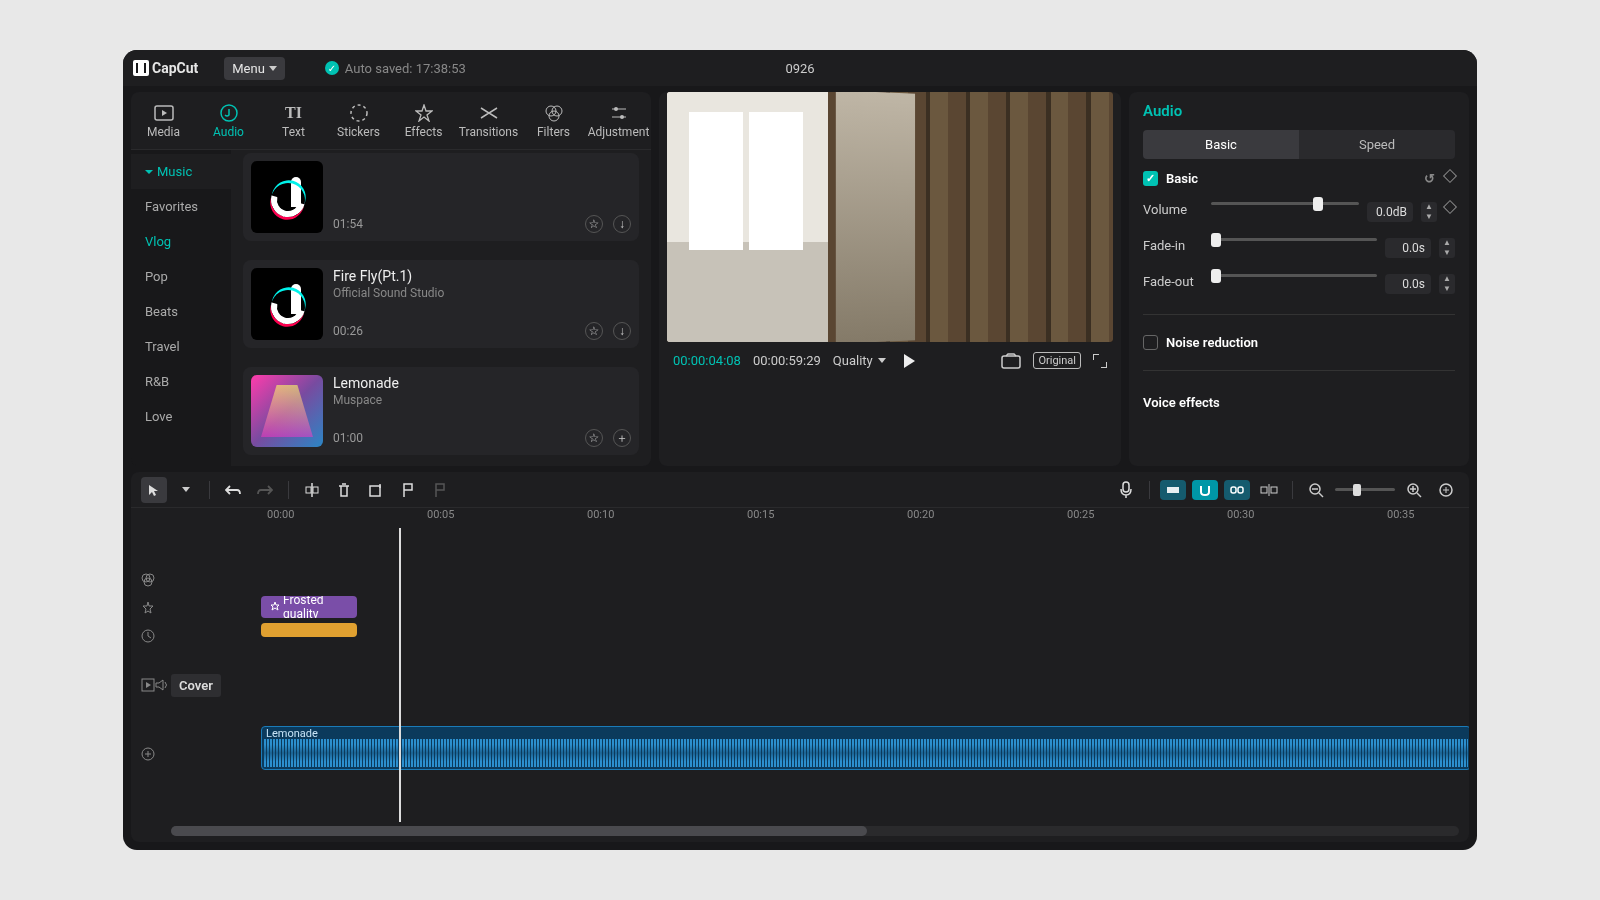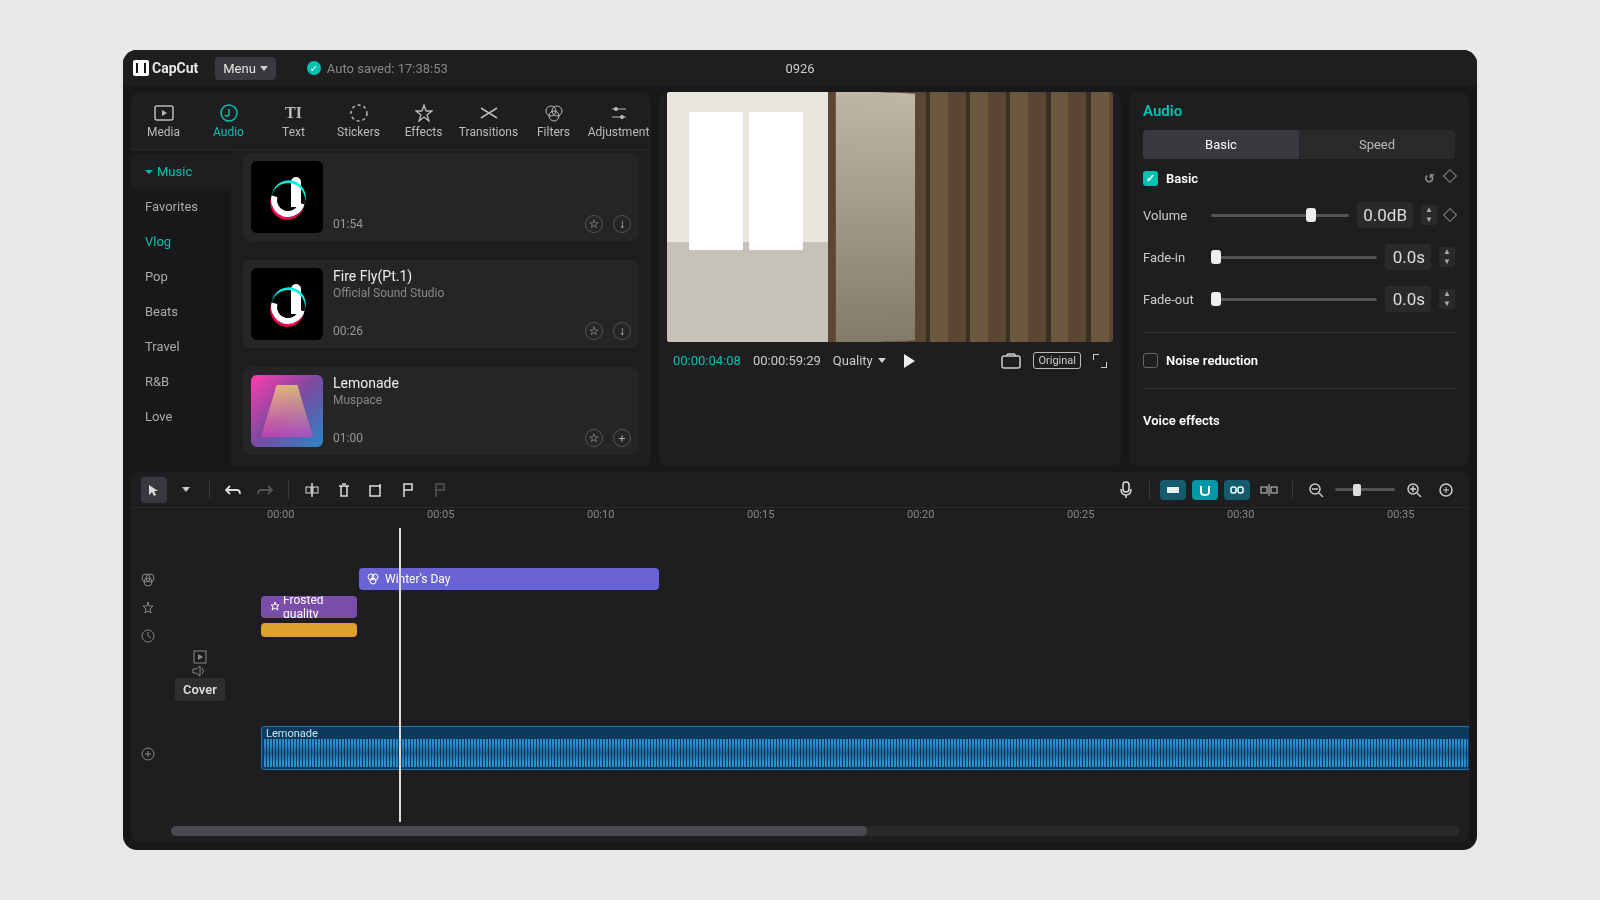--- a/index.html
+++ b/index.html
@@ -1,20 +1,20 @@
 <!DOCTYPE html>
 <html><head>
 <meta charset="utf-8">
 <style>
   * { box-sizing: border-box; margin: 0; padding: 0; font-family: -apple-system, BlinkMacSystemFont, "Segoe UI", Roboto, sans-serif; }
   body { background: #e8e8e8; width: 1600px; height: 900px; display: flex; align-items: center; justify-content: center; }
   .app-window { width: 1354px; height: 800px; background: #18181a; border-radius: 14px; overflow: hidden; display: flex; flex-direction: column; color: #e6e6e6; font-size: 13px; }
   
   
-  .titlebar { height: 36px; display: flex; align-items: center; padding: 0 10px; background: #1e1e20; gap: 17px; position: relative; }
+  .titlebar { height: 36px; display: flex; align-items: center; padding: 0 10px; background: #1e1e20; gap: 26px; position: relative; }
   .logo { display: flex; align-items: center; font-weight: 700; font-size: 14px; }
   .logo-mark { width: 16px; height: 16px; background: #fff; border-radius: 2px; margin-right: 3px; position: relative; }
   .logo-mark::after{ content:""; position:absolute; inset:3px; border:2px solid #18181a; border-top:none; border-bottom:none;}
   .menu-btn { background: #3a3a3e; border-radius: 4px; padding: 4px 8px; display: flex; align-items: center; gap: 4px; font-size: 13px; cursor: pointer; }
   .chev-down { width: 0; height: 0; border-left: 4px solid transparent; border-right: 4px solid transparent; border-top: 5px solid #ccc; }
   .autosave { display: flex; align-items: center; gap: 6px; color: #888; margin-left: 14px; }
   .autosave-check { width: 14px; height: 14px; border-radius: 50%; background: #00c2b3; display:flex; align-items:center; justify-content:center; color:#fff; font-size:10px;}
   .doc-title { position: absolute; left: 50%; transform: translateX(-50%); color: #ccc; }
   .titlebar-right { margin-left: auto; display: flex; align-items: center; gap: 12px; }
   .shortcut-btn { background: #3a3a3e; border-radius: 5px; padding: 5px 10px; display: flex; align-items: center; gap: 6px; font-weight:600;}
@@ -94,25 +94,25 @@
   .right-header { padding: 10px 14px; color:#00c2b3; font-size:15px; font-weight:600; }
   .right-tabs { display:flex; gap:0; padding:0 14px; }
   .right-tab { flex:1; text-align:center; padding:7px 0; background:#2a2a2d; color:#bbb; font-size:13px; cursor:pointer;}
   .right-tab.active { background:#3a3a3e; color:#fff;}
   .right-tab:first-child{ border-radius:4px 0 0 4px;} .right-tab:last-child{border-radius:0 4px 4px 0;}
   .right-content { padding: 12px 14px; display:flex; flex-direction:column; gap:16px;}
   .section-head { display:flex; align-items:center; gap:8px; font-weight:600; color:#fff;}
   .ck-on { width:15px; height:15px; background:#00c2b3; border-radius:3px; display:flex; align-items:center; justify-content:center; color:#fff; font-size:11px;}
   .ck-off { width:15px; height:15px; border:1.5px solid #666; border-radius:3px;}
   .sh-tools { margin-left:auto; display:flex; gap:10px; color:#888;}
-  .control-row { display:flex; align-items:center; gap:8px; }
+  .control-row { display:flex; gap:8px; }
   .ctrl-label { width:60px; color:#ccc; font-size:13px;}
   .slider { flex:1; height:3px; background:#555; border-radius:2px; position:relative;}
   .slider-thumb { position:absolute; top:50%; width:10px; height:14px; background:#eee; border-radius:3px; transform:translate(-50%,-50%);}
-  .value-box { background:#2a2a2d; border-radius:4px; padding:3px 6px; font-size:17px; color:#ddd; min-width:46px; text-align:right;}
+  .value-box { background:#2a2a2d; border-radius:4px; padding:3px 6px; font-size:12px; color:#ddd; min-width:46px; text-align:right;}
   .stepper { display:flex; flex-direction:column; background:#2a2a2d; border-radius:3px; width:16px;}
   .stepper span{ font-size:8px; text-align:center; color:#aaa; line-height:8px; padding:1px 0;}
   .keyframe-diamond { width:10px; height:10px; border:1.5px solid #888; transform:rotate(45deg);}
   .divider { height:1px; background:#333; margin:4px 0;}
   .voice-eff { font-weight:600; color:#fff; padding-top:4px;}
   
   
   .timeline-panel { background:#1e1e20; border-radius:8px; margin:6px 8px 8px 8px; flex-shrink:0; height:370px; display:flex; flex-direction:column; }
   .tl-toolbar { height:36px; display:flex; align-items:center; padding:0 10px; gap:6px; border-bottom:1px solid #2a2a2c;}
   .tl-tool { width:26px; height:26px; display:flex; align-items:center; justify-content:center; color:#bbb; cursor:pointer; border-radius:4px;}
@@ -124,21 +124,21 @@
   .magnet-btn.on{ background:#0097a7;}
   .zoom-slider { width:60px; height:3px; background:#555; border-radius:2px; position:relative;}
   .zoom-slider::after{content:""; position:absolute; left:30%; top:50%; width:8px; height:12px; background:#ddd; border-radius:2px; transform:translateY(-50%);}
   
   .tl-ruler { height:20px; position:relative; margin-left:128px; color:#888; font-size:11px;}
   .ruler-label { position:absolute; top:0;}
   
   .tl-tracks { flex:1; position:relative; overflow:hidden;}
   .tl-left { position:absolute; left:0; top:0; bottom:0; width:128px; background:#1e1e20; z-index:3; display:flex; flex-direction:column;}
   .tl-left-ic { height:28px; display:flex; align-items:center; padding-left:10px; color:#777;}
-  .tl-left-row { height:70px; display:flex; align-items:center; gap:0; padding-left:10px; color:#999;flex-direction:column;}
+  .tl-left-row { height:70px; display:flex; align-items:center; gap:0; padding-left:10px; color:#999;}
   .cover-badge { background:#2e2e31; padding:4px 8px; border-radius:3px; color:#ddd; font-weight:600; font-size:13px;}
   
   .tracks-area { position:absolute; left:128px; right:0; top:0; bottom:0;}
   .clip { position:absolute; border-radius:4px; display:flex; align-items:center; padding:0 8px; font-size:12px; color:#fff; overflow:hidden;}
   .clip-filter1 { top:40px; height:22px; background:#6a63d4; }
   .clip-filter2 { top:68px; height:22px; background:#7a4ea8; }
   .clip-trans { top:95px; height:14px; background:#e0a030; }
   .clip-video { top:118px; height:70px; background:#0d6d6d; border:2px solid #0d6d6d;}
   .clip-video-label{ position:absolute; top:0; left:0; right:0; background:rgba(13,109,109,.95); padding:2px 6px; font-size:11px; display:flex; gap:10px;}
   .clip-video-frames{ position:absolute; top:16px; bottom:0; left:0; right:0; display:flex;}
@@ -587,28 +587,20 @@
               <circle cx="7" cy="7" r="6" fill="none" stroke="#888"></circle>
               <line x1="7" y1="4" x2="7" y2="10" stroke="#888"></line>
               <line x1="4" y1="7" x2="10" y2="7" stroke="#888"></line>
             </svg>
           </div>
       </div>
 
       <div class="tracks-area">
         <div class="playhead" style="left:140px"></div>
 
-        <div class="clip clip-filter1" style="left:100px; width:300px;">
-          <svg width="12" height="12" style="margin-right:6px">
-              <circle cx="4" cy="4" r="3" fill="none" stroke="#fff"></circle>
-              <circle cx="8" cy="4" r="3" fill="none" stroke="#fff"></circle>
-              <circle cx="6" cy="8" r="3" fill="none" stroke="#fff"></circle>
-            </svg>
-          <span>Winter's Day</span>
-        </div>
         <div class="clip clip-filter2" style="left:2px; width:96px;">
           <svg width="12" height="12" style="margin-right:4px">
               <path d="M6 1 L7 4 L10 4 L8 6 L9 9 L6 7 L3 9 L4 6 L2 4 L5 4 Z" fill="none" stroke="#fff"></path>
             </svg>
           <span>Frosted quality</span>
         </div>
         <div class="clip clip-trans" style="left:2px; width:96px;"></div>
 
 
         <div class="clip clip-audio" style="left:2px; width:1210px; padding:0;">

